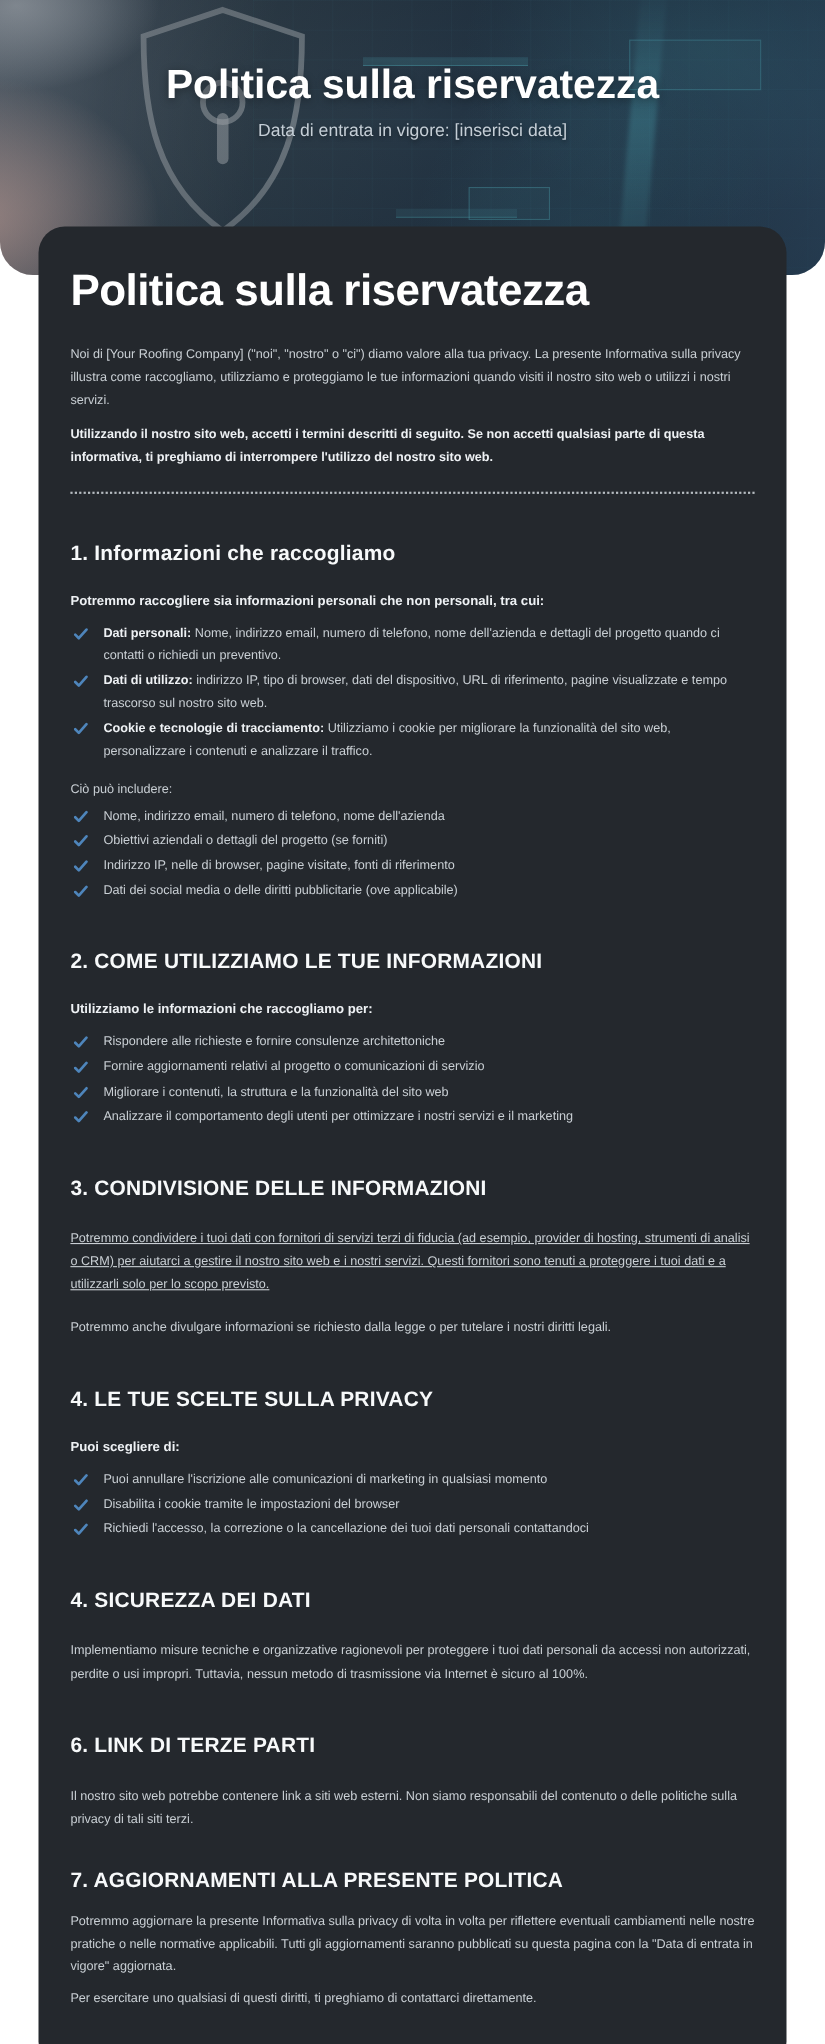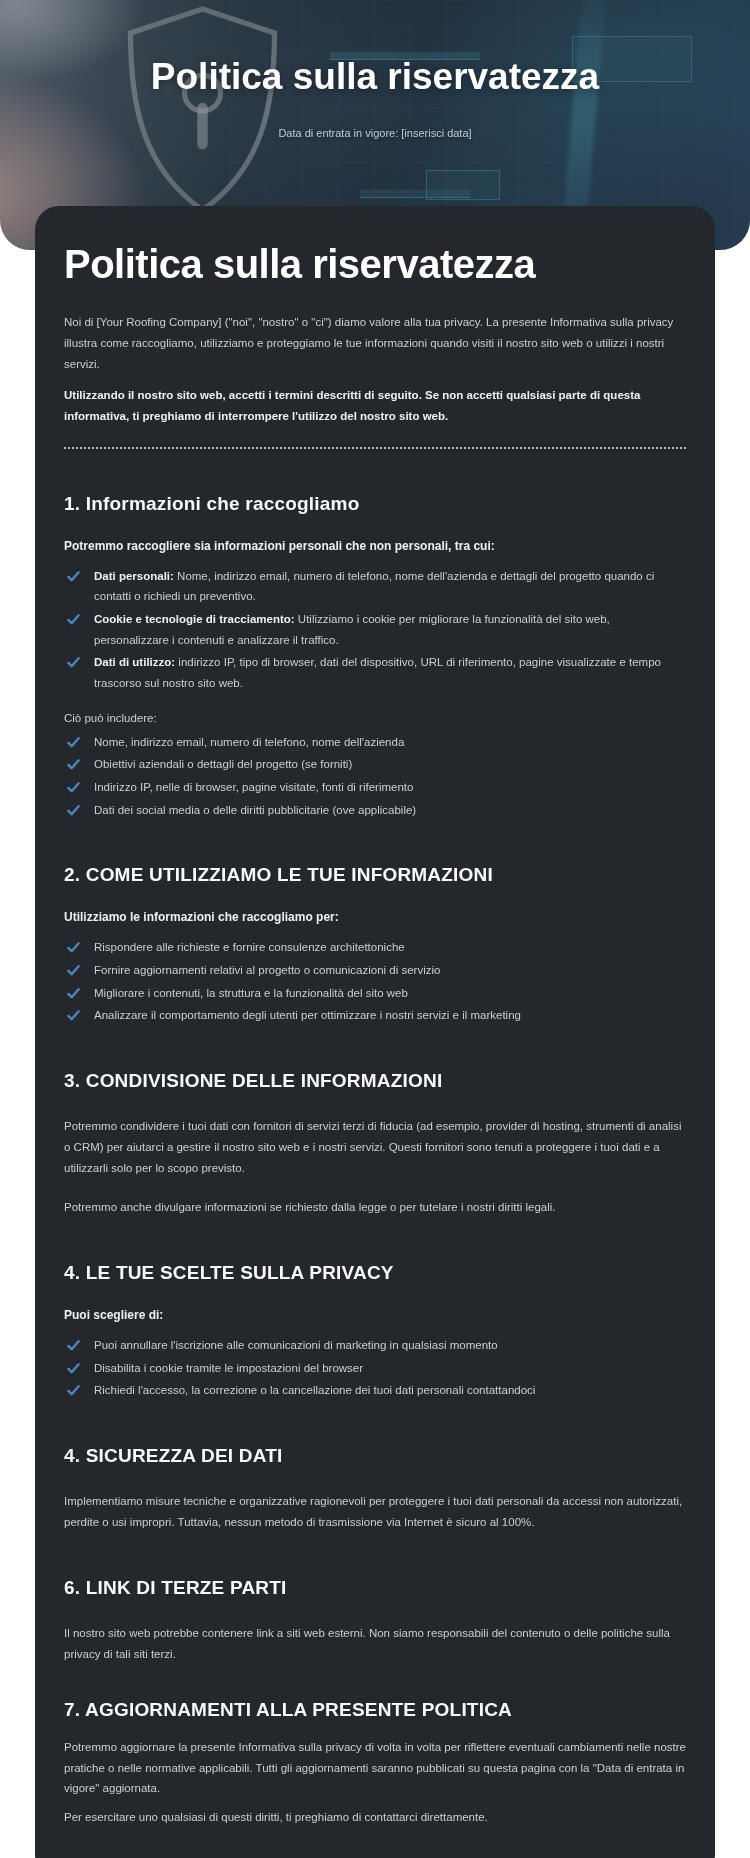--- a/index.html
+++ b/index.html
@@ -49,21 +49,21 @@
   .shield{position:absolute;left:95px;top:0px;width:215px;height:225px;opacity:.65;}
   .hero .scrim{
     position:absolute;inset:0;
     background:radial-gradient(ellipse at 50% 42%, rgba(12,22,32,0.12), rgba(12,22,32,0.38));
   }
   .hero-text{position:relative;z-index:3;text-align:center;padding-top:56px;}
   .hero-title{
     margin:0;font-size:37px;line-height:1.15;font-weight:700;color:#ffffff;
     text-shadow:0 2px 8px rgba(0,0,0,0.35);
   }
-  .hero-subtitle{margin:28px 0 0;font-size:11px;color:#c5ced6;text-shadow:0 1px 4px rgba(0,0,0,0.4);}
+  .hero-subtitle{margin:12px 0 0;font-size:16px;color:#c5ced6;text-shadow:0 1px 4px rgba(0,0,0,0.4);}
   
   .card{
     position:relative;z-index:5;margin:-44px 35px 0;background:var(--card-bg);
     border-radius:24px;padding:36px 29px 42px;color:var(--body-text);
   }
   .card-title{
     margin:0 0 26px;font-size:40px;line-height:1.1;font-weight:700;color:#ffffff;letter-spacing:-0.5px;
   }
   p.body{margin:0 0 10px;font-size:11.5px;line-height:1.82;color:var(--body-text);}
   p.emph{margin:0;font-size:11.5px;line-height:1.82;font-weight:700;color:var(--emph-text);}
@@ -118,27 +118,27 @@
       <li>
         <svg class="ck" viewBox="0 0 14 14">
             <path d="M1.5 7.5 L5 11 L12.5 2.5"></path>
           </svg>
         <b>Dati personali:</b><span> Nome, indirizzo email, numero di telefono, nome dell'azienda e dettagli del progetto quando ci contatti o richiedi un preventivo.</span>
       </li>
       <li>
         <svg class="ck" viewBox="0 0 14 14">
             <path d="M1.5 7.5 L5 11 L12.5 2.5"></path>
           </svg>
+        <b>Dati di utilizzo:</b><span> indirizzo IP, tipo di browser, dati del dispositivo, URL di riferimento, pagine visualizzate e tempo trascorso sul nostro sito web.</span>
+      </li>
+      <li>
+        <svg class="ck" viewBox="0 0 14 14">
+            <path d="M1.5 7.5 L5 11 L12.5 2.5"></path>
+          </svg>
         <b>Cookie e tecnologie di tracciamento:</b><span> Utilizziamo i cookie per migliorare la funzionalità del sito web, personalizzare i contenuti e analizzare il traffico.</span>
-      </li>
-      <li>
-        <svg class="ck" viewBox="0 0 14 14">
-            <path d="M1.5 7.5 L5 11 L12.5 2.5"></path>
-          </svg>
-        <b>Dati di utilizzo:</b><span> indirizzo IP, tipo di browser, dati del dispositivo, URL di riferimento, pagine visualizzate e tempo trascorso sul nostro sito web.</span>
       </li>
     </ul>
     <p class="body" style="margin-bottom:3px;">Ciò può includere:</p>
     <ul class="checks">
       <li>
         <svg class="ck" viewBox="0 0 14 14">
             <path d="M1.5 7.5 L5 11 L12.5 2.5"></path>
           </svg>
         <span>Nome, indirizzo email, numero di telefono, nome dell'azienda</span>
       </li>
@@ -189,21 +189,21 @@
         <svg class="ck" viewBox="0 0 14 14">
             <path d="M1.5 7.5 L5 11 L12.5 2.5"></path>
           </svg>
         <span>Analizzare il comportamento degli utenti per ottimizzare i nostri servizi e il marketing</span>
       </li>
     </ul>
   </section>
 
   <section class="section">
     <h2 class="sec">3. CONDIVISIONE DELLE INFORMAZIONI</h2>
-    <p class="body" style="margin-bottom:18px;">Potremmo condividere i tuoi dati con fornitori di servizi terzi di fiducia (ad esempio, provider di hosting, strumenti di analisi o CRM) per aiutarci a gestire il nostro sito web e i nostri servizi. Questi fornitori sono tenuti a proteggere i tuoi dati e a utilizzarli solo per lo scopo previsto.</p>
+    <p class="body" style="margin-bottom:18px;text-decoration:underline;">Potremmo condividere i tuoi dati con fornitori di servizi terzi di fiducia (ad esempio, provider di hosting, strumenti di analisi o CRM) per aiutarci a gestire il nostro sito web e i nostri servizi. Questi fornitori sono tenuti a proteggere i tuoi dati e a utilizzarli solo per lo scopo previsto.</p>
     <p class="body">Potremmo anche divulgare informazioni se richiesto dalla legge o per tutelare i nostri diritti legali.</p>
   </section>
 
   <section class="section">
     <h2 class="sec">4. LE TUE SCELTE SULLA PRIVACY</h2>
     <p class="lead">Puoi scegliere di:</p>
     <ul class="checks">
       <li>
         <svg class="ck" viewBox="0 0 14 14">
             <path d="M1.5 7.5 L5 11 L12.5 2.5"></path>

